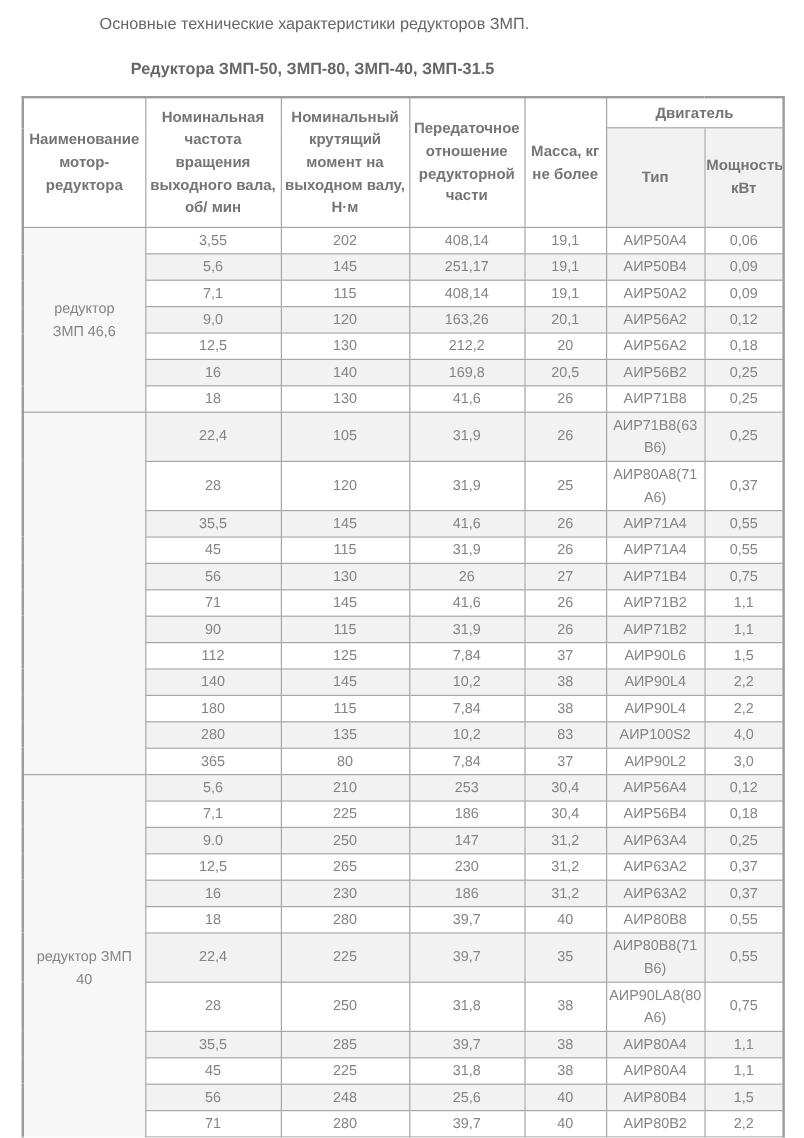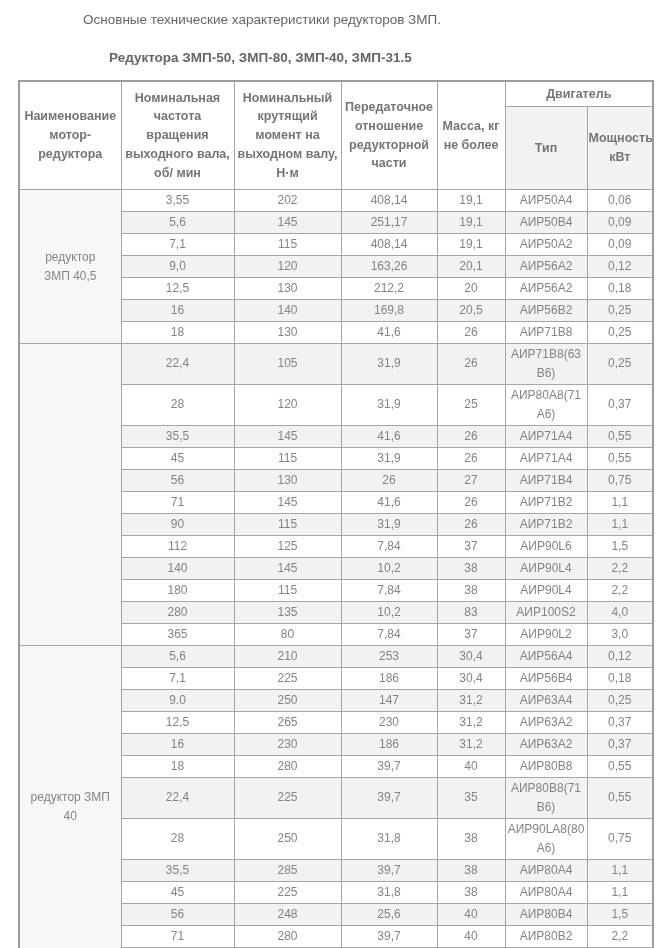--- a/index.html
+++ b/index.html
@@ -106,21 +106,21 @@
       <th colspan="2">Двигатель</th>
     </tr>
     <tr class="engine-sub">
       <th style="height:78px">Тип</th>
       <th>Мощность, кВт</th>
     </tr>
   </thead>
   <tbody>
       <tr class="odd">
         <td rowspan="7" class="label-cell">редуктор
-ЗМП 40,5</td>
+ЗМП 46,6</td>
         <td class="col-speed">3,55</td>
         <td class="col-torque">202</td>
         <td class="col-ratio">408,14</td>
         <td class="col-mass">19,1</td>
         <td class="col-type">АИР50А4</td>
         <td class="col-power">0,06</td>
       </tr>
       <tr class="even">
         <td class="col-speed">5,6</td>
         <td class="col-torque">145</td>

